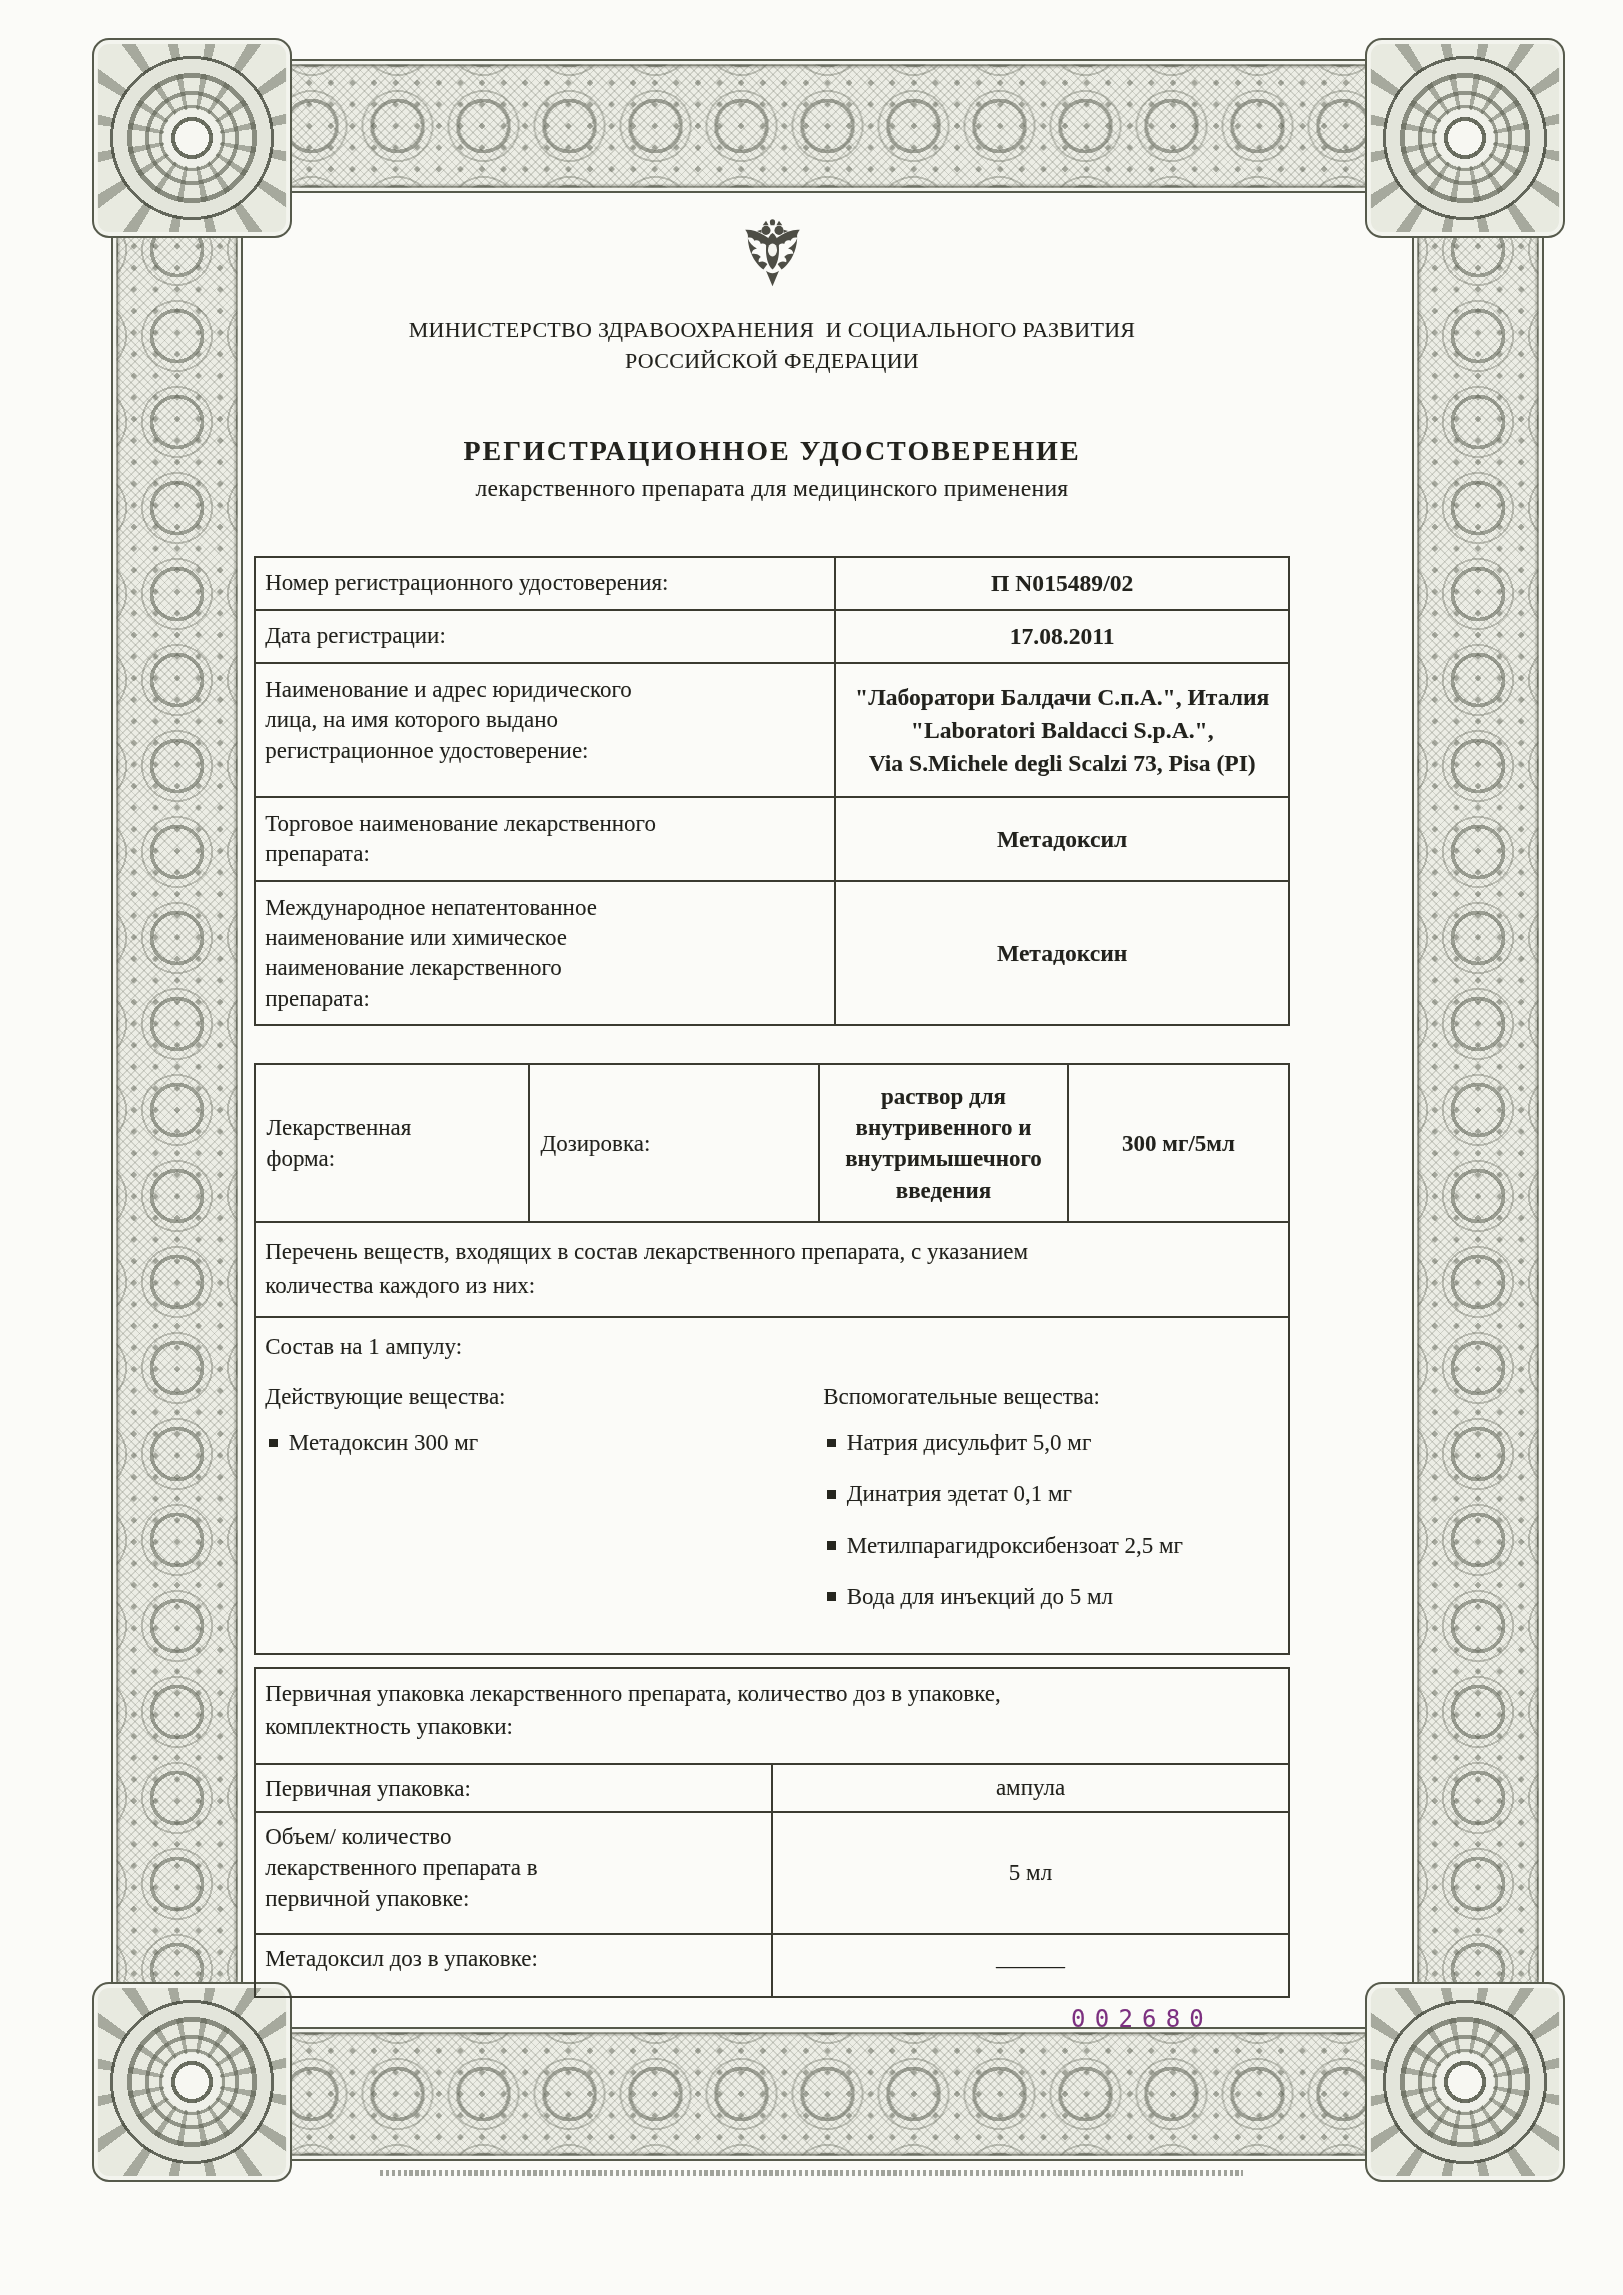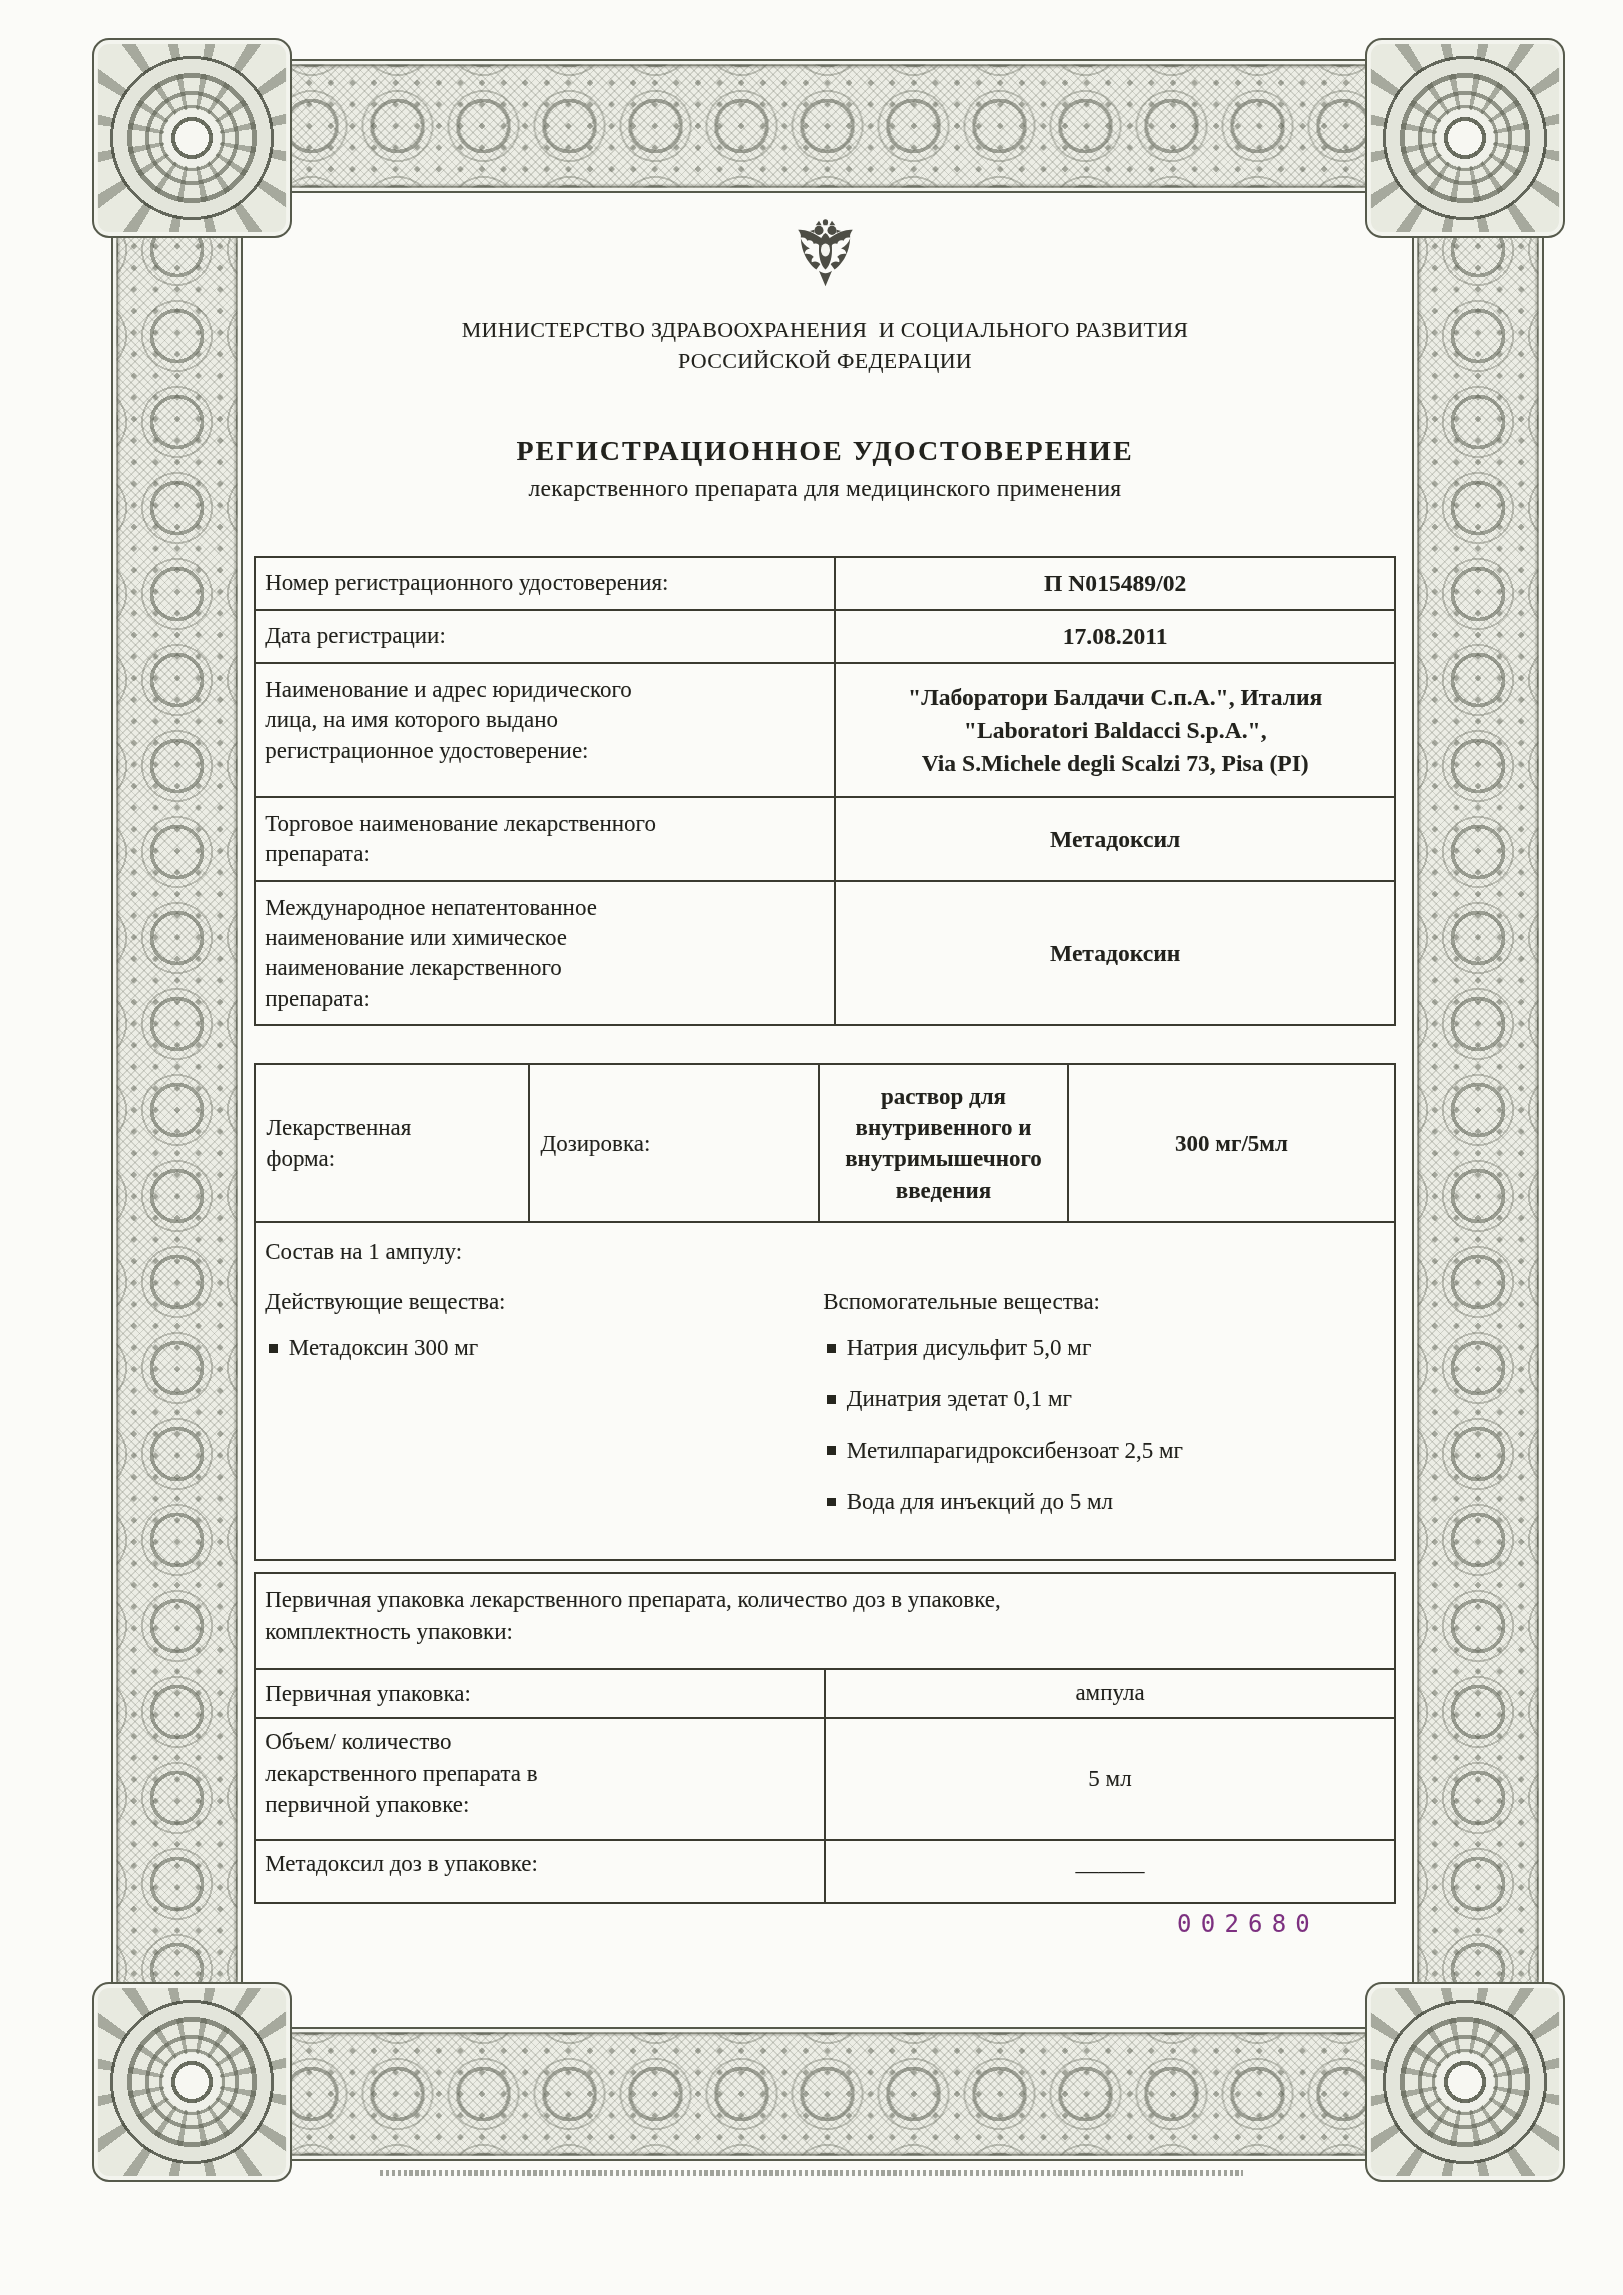--- a/index.html
+++ b/index.html
@@ -45,21 +45,21 @@
   .corner-bl{left:92px;bottom:113px;}
   .corner-br{right:58px;bottom:113px;}
 
   .microprint{
     position:absolute;left:380px;right:380px;bottom:119px;height:6.5px;
     background:repeating-linear-gradient(90deg, rgba(70,74,62,.5) 0 3.3px, transparent 3.3px 5.9px);
   }
 
   
   .content{
-    position:absolute;left:254px;top:0;width:1142px;
+    position:absolute;left:254px;top:0;width:1036px;
     text-shadow:0 0 0.7px rgba(40,40,35,.22);
   }
   .emblem{margin:216px auto 0;width:65px;height:73px;display:block;text-align:center;}
   .ministry{margin-top:26px;text-align:center;font-size:22px;line-height:1.4;letter-spacing:0.3px;}
   .ministry-line1{white-space:pre-wrap;}
   .doc-title{margin:58px 0 0;text-align:center;font-size:28px;font-weight:bold;letter-spacing:2px;}
   .doc-subtitle{margin-top:8px;text-align:center;font-size:23.6px;letter-spacing:0.3px;}
 
   table{border-collapse:collapse;width:100%;table-layout:fixed;}
   td,th{border:2.6px solid #3b3b31;}
@@ -188,20 +188,22 @@
         <div class="fd-cell" style="white-space:pre-line;">Лекарственная
 форма:</div>
         <div class="fd-cell">Дозировка:</div>
         <div class="fd-cell fd-value">раствор для
 внутривенного и
 внутримышечного
 введения</div>
         <div class="fd-cell fd-value">300 мг/5мл</div>
       </div>
 
+      <div class="intro-row">Перечень веществ, входящих в состав лекарственного препарата, с указанием
+количества каждого из них:</div>
 
       <div class="comp-area">
         <div class="comp-perunit">Состав на 1 ампулу:</div>
         <div class="comp-cols">
           <div>
             <div class="comp-header">Действующие вещества:</div>
             <ul class="comp-list">
               <li>Метадоксин 300 мг</li>
             </ul>
           </div>

